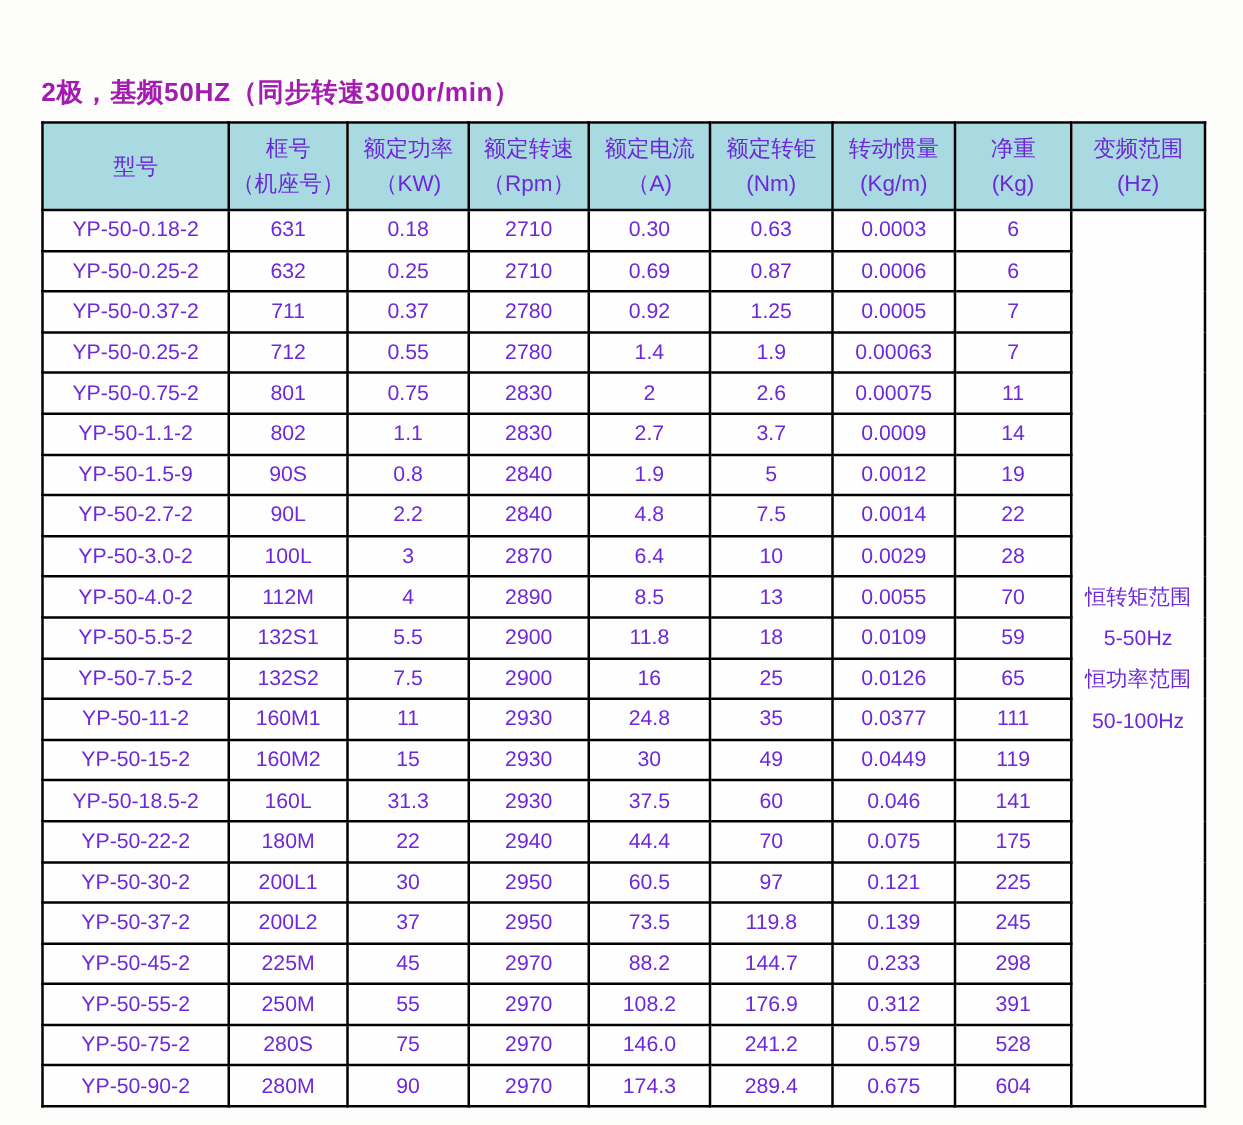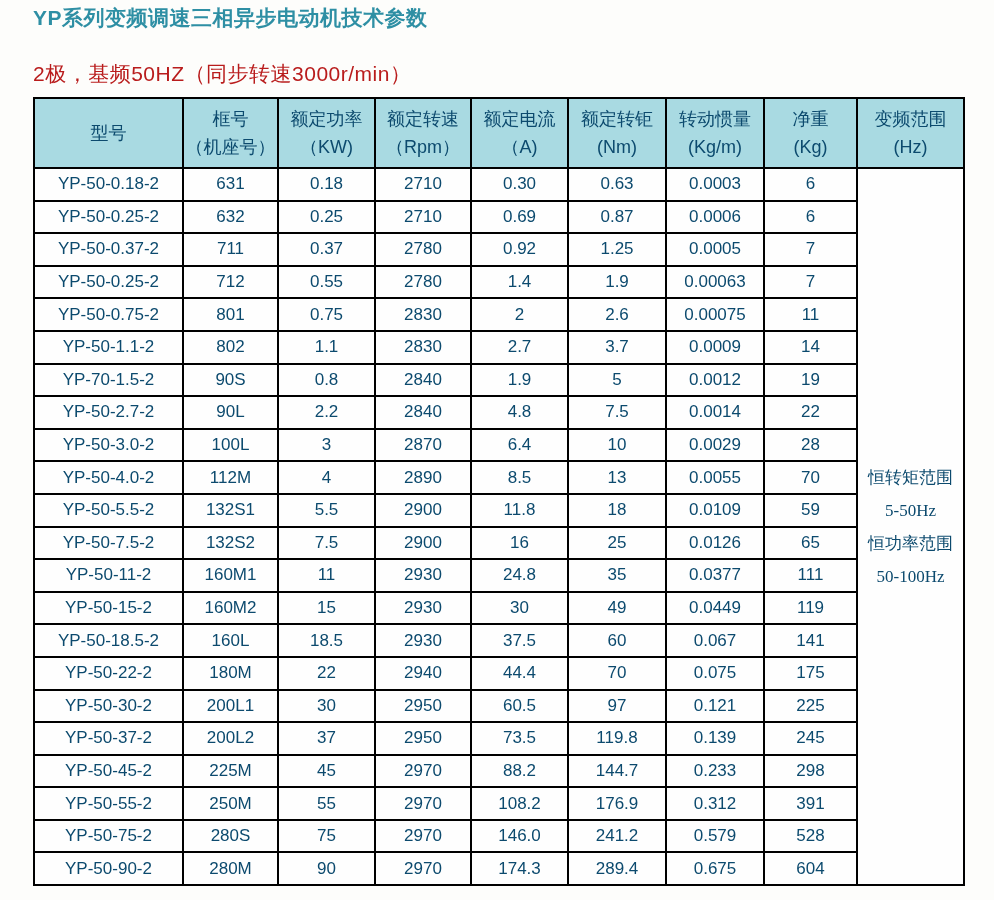--- a/index.html
+++ b/index.html
@@ -24,32 +24,32 @@
     font-weight: 600;
     color: #2e8fa4;
     letter-spacing: 0.5px;
   }
   .section-subtitle {
     position: absolute;
     left: 33px;
     top: 60px;
     margin: 0;
     font-size: 21px;
-    font-weight: 400;
-    color: #b91c1c;
+    font-weight: 700;
+    color: #a21caf;
     letter-spacing: 0.5px;
   }
   table.spec-table {
     position: absolute;
     left: 33px;
     top: 97px;
     width: 930px;
     border-collapse: collapse;
     table-layout: fixed;
-    color: #0c4a6e;
+    color: #6d28d9;
   }
   table.spec-table th,
   table.spec-table td {
     border: 2px solid #000;
     text-align: center;
     vertical-align: middle;
     padding: 0;
     overflow: hidden;
   }
   table.spec-table th {
@@ -60,32 +60,30 @@
     line-height: 28px;
   }
   table.spec-table td {
     background: #fefefe;
     height: 30.6px;
     font-size: 17px;
   }
   td.freq-cell {
     font-size: 18px;
     line-height: 33px;
-    font-family: Liberation Serif, serif;
   }
   .hdr-line {
     display: block;
   }
 </style>
 </head>
 <body>
 
 <div class="page">
 
-  <h1 class="page-title">YP系列变频调速三相异步电动机技术参数</h1>
 
   <h2 class="section-subtitle">2极，基频50HZ（同步转速3000r/min）</h2>
 
   <table class="spec-table">
     <colgroup>
       <col style="width:149px">
       <col style="width:95px">
       <col style="width:97px">
       <col style="width:96px">
       <col style="width:97px">
@@ -194,21 +192,21 @@
           <td>YP-50-1.1-2</td>
           <td>802</td>
           <td>1.1</td>
           <td>2830</td>
           <td>2.7</td>
           <td>3.7</td>
           <td>0.0009</td>
           <td>14</td>
         </tr>
         <tr>
-          <td>YP-70-1.5-2</td>
+          <td>YP-50-1.5-9</td>
           <td>90S</td>
           <td>0.8</td>
           <td>2840</td>
           <td>1.9</td>
           <td>5</td>
           <td>0.0012</td>
           <td>19</td>
         </tr>
         <tr>
           <td>YP-50-2.7-2</td>
@@ -276,25 +274,25 @@
           <td>15</td>
           <td>2930</td>
           <td>30</td>
           <td>49</td>
           <td>0.0449</td>
           <td>119</td>
         </tr>
         <tr>
           <td>YP-50-18.5-2</td>
           <td>160L</td>
-          <td>18.5</td>
+          <td>31.3</td>
           <td>2930</td>
           <td>37.5</td>
           <td>60</td>
-          <td>0.067</td>
+          <td>0.046</td>
           <td>141</td>
         </tr>
         <tr>
           <td>YP-50-22-2</td>
           <td>180M</td>
           <td>22</td>
           <td>2940</td>
           <td>44.4</td>
           <td>70</td>
           <td>0.075</td>

